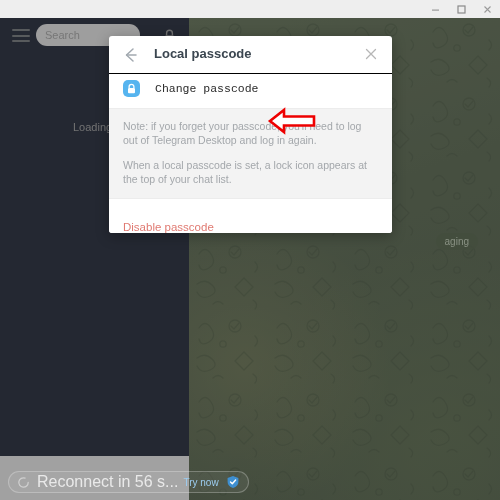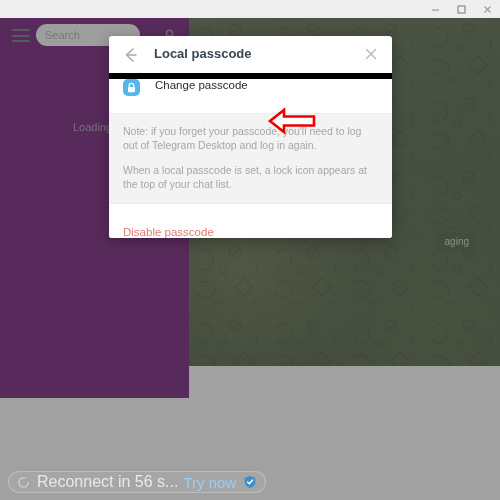--- a/index.html
+++ b/index.html
@@ -22,22 +22,22 @@
   }
   .winbtn svg{display:block;}
 
   
   .tg{
     position:absolute;left:0;top:18px;width:500px;height:482px;
     background:#f5f5f5;
   }
   
   .chatlist{
-    position:absolute;left:0;top:0;width:189px;height:380px;
-    background:#701a75;
+    position:absolute;left:0;top:0;width:189px;height:438px;
+    background:#0f172a;
   }
   .clhead{
     position:absolute;left:0;top:0;width:189px;height:34px;
   }
   .burger{
     position:absolute;left:12px;top:11px;width:18px;height:13px;
     display:flex;flex-direction:column;justify-content:space-between;
   }
   .burger i{display:block;height:2px;background:#707579;border-radius:1px;}
   .searchbox{
@@ -51,21 +51,21 @@
   .lockicon{
     position:absolute;left:163px;top:11px;width:13px;height:14px;
   }
   .loadingtxt{
     position:absolute;left:73px;top:103px;
     font-size:11px;color:#a0a0a0;
   }
 
   
   .chatarea{
-    position:absolute;left:189px;top:0;width:311px;height:348px;
+    position:absolute;left:189px;top:0;width:311px;height:482px;
     background:
       radial-gradient(circle at 18% 72%, rgba(150,150,90,0.30) 0%, rgba(150,150,90,0) 34%),
       radial-gradient(circle at 80% 88%, rgba(120,140,80,0.22) 0%, rgba(120,140,80,0) 40%),
       linear-gradient(160deg,#5b6b4d 0%,#4f5f44 40%,#45563d 100%);
     overflow:hidden;
   }
   .doodle{position:absolute;left:0;top:0;width:311px;height:482px;opacity:.30;}
   .unreadpill{
     position:absolute;right:22px;top:215px;
     padding:3px 9px;border-radius:10px;
@@ -80,36 +80,36 @@
   }
 
   
   .modal{
     position:absolute;left:109px;top:36px;width:283px;
     background:#ffffff;border-radius:3px;
     box-shadow:0 3px 14px rgba(0,0,0,.30);
     overflow:hidden;
   }
   .mhead{
-    position:relative;height:37px;border-bottom:6px solid #000000;
+    position:relative;height:37px;border-bottom:1px solid #000000;
   }
   .backbtn{
     position:absolute;left:13px;top:10px;width:18px;height:18px;
   }
   .mtitle{
     position:absolute;left:45px;top:10px;
     font-size:13px;font-weight:bold;color:#3b4650;
   }
   .closebtn{
     position:absolute;right:13px;top:10px;width:16px;height:16px;
   }
 
   .row{
-    position:relative;height:29px;display:flex;align-items:flex-start;
-    padding:0 14px;background:#fff;
+    position:relative;height:29px;display:flex;align-items:center;
+    padding:0 14px;background:#fff;font-family:Liberation Mono, monospace;
   }
   .row:first-of-type{margin-top:4px;}
   .rowicon{
     width:17px;height:17px;border-radius:5px;flex:none;
     display:flex;align-items:center;justify-content:center;
   }
   .rowicon.blue{background:#56b4ef;}
   .rowicon.green{background:#4dc94d;}
   .rowlabel{
     margin-left:15px;font-size:11.5px;color:#2b2b2b;white-space:nowrap;
@@ -142,21 +142,21 @@
   .connpill{
     position:absolute;left:8px;bottom:7px;
     height:22px;border-radius:11px;
     border:1px solid rgba(255,255,255,.25);
     background:rgba(255,255,255,.06);
     display:flex;align-items:center;padding:0 8px;
     box-sizing:border-box;
   }
   .spinner{width:13px;height:13px;flex:none;}
   .conntext{font-size:16px;color:#e9e9e9;margin-left:7px;white-space:nowrap;}
-  .trynow{font-size:15px;color:#9ccdf0;margin-left:5px;white-space:nowrap;}
+  .trynow{font-size:10px;color:#9ccdf0;margin-left:5px;white-space:nowrap;}
   .shield{width:14px;height:14px;margin-left:7px;flex:none;}
 </style>
 </head>
 <body>
 
 <div id="app">
 
   <div class="titlebar">
     <div class="winbtn">
       <svg width="11" height="11" viewBox="0 0 11 11">

